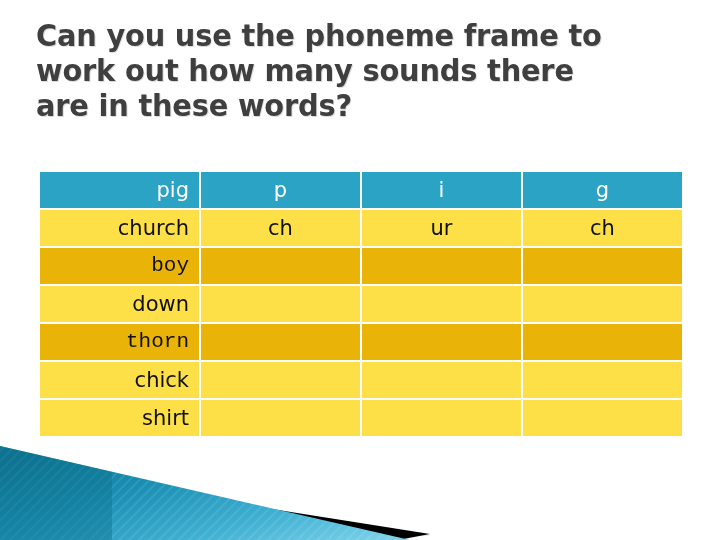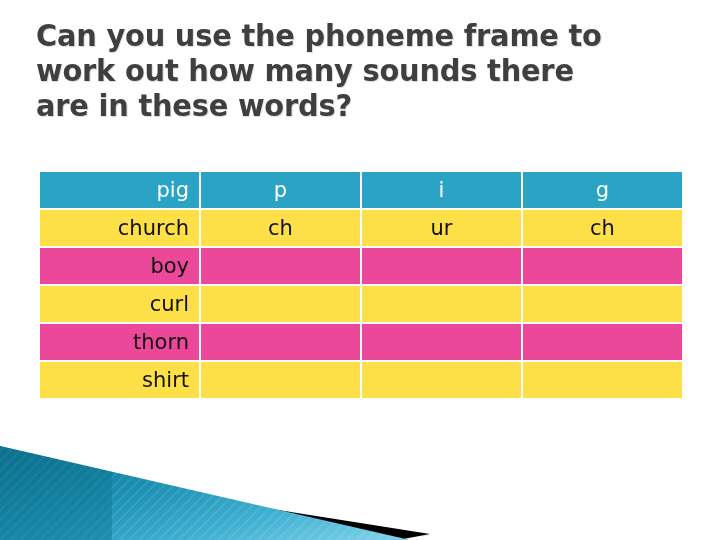--- a/index.html
+++ b/index.html
@@ -64,21 +64,22 @@
   }
   #phoneme-table tr.header-row td {
     background: #2ba3c4;
     color: #ffffff;
     font-size: 21px;
   }
   #phoneme-table tr.row-dark td {
     background: #fde047;
   }
   #phoneme-table tr.row-light td {
-    background: #ec4899;
+    background: #eab308;
+    font-family: Liberation Mono, monospace;
   }
   .col-word  { text-align: right;  }
   .col-sound { text-align: center; }
 
   
   #deco {
     position: absolute;
     left: 0;
     bottom: 0;
     width: 720px;
@@ -114,33 +115,39 @@
       </tr>
 
       <tr class="row-light">
         <td class="col-word">boy</td>
         <td class="col-sound"></td>
         <td class="col-sound"></td>
         <td class="col-sound"></td>
       </tr>
 
       <tr class="row-dark">
-        <td class="col-word">curl</td>
+        <td class="col-word">down</td>
         <td class="col-sound"></td>
         <td class="col-sound"></td>
         <td class="col-sound"></td>
       </tr>
 
       <tr class="row-light">
         <td class="col-word">thorn</td>
         <td class="col-sound"></td>
         <td class="col-sound"></td>
         <td class="col-sound"></td>
       </tr>
 
+      <tr class="row-dark">
+        <td class="col-word">chick</td>
+        <td class="col-sound"></td>
+        <td class="col-sound"></td>
+        <td class="col-sound"></td>
+      </tr>
 
 
       <tr class="row-dark">
         <td class="col-word">shirt</td>
         <td class="col-sound"></td>
         <td class="col-sound"></td>
         <td class="col-sound"></td>
       </tr>
     </tbody>
   </table>

